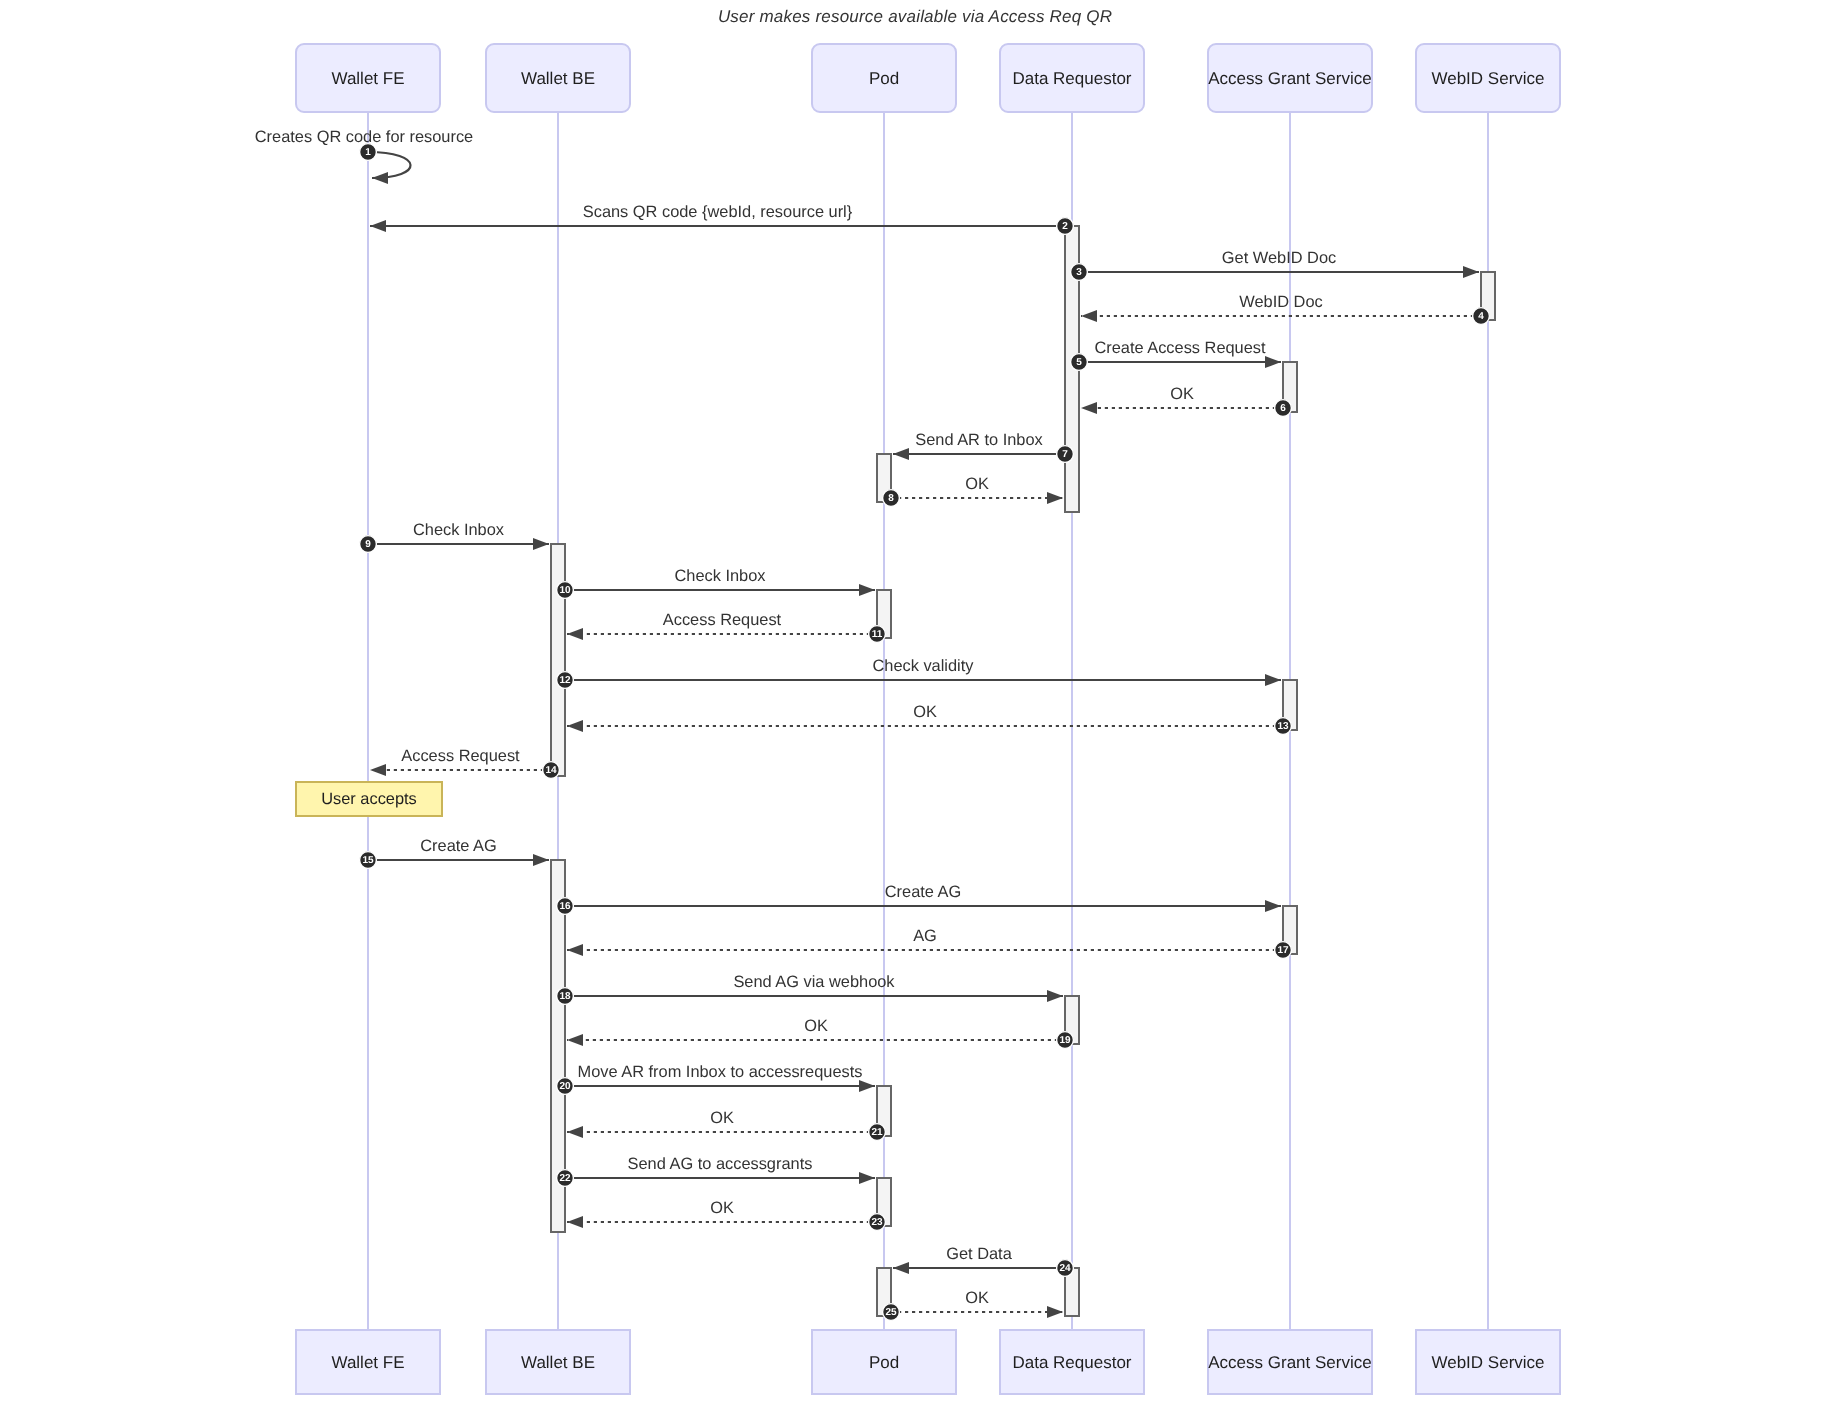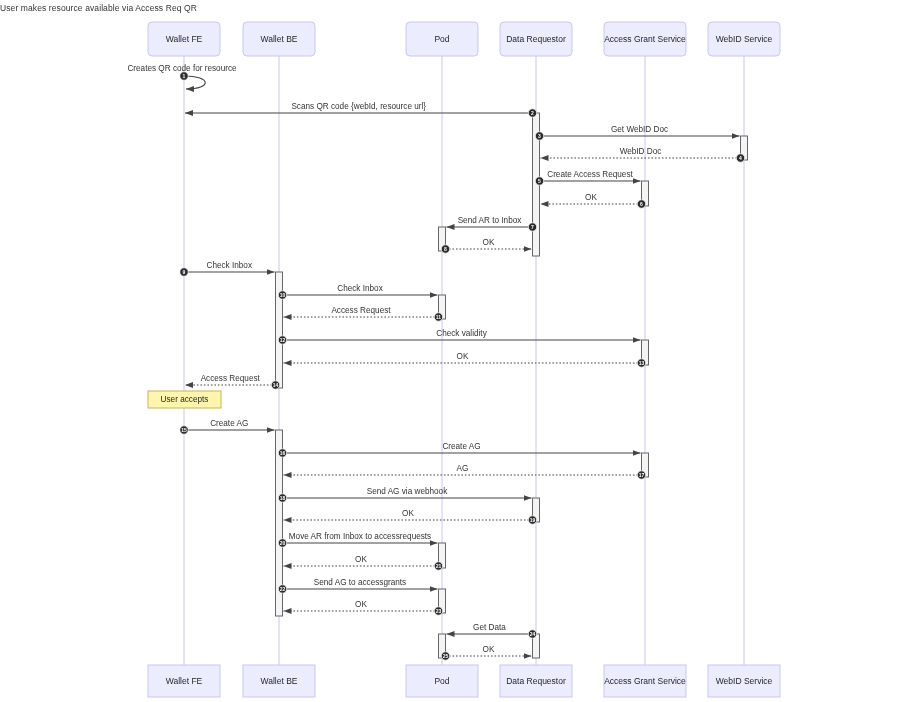--- a/index.html
+++ b/index.html
@@ -17,24 +17,25 @@
   #diagram-root {
     position: relative;
     width: 915px;
     height: 702px;
   }
   .diagram-title {
     position: absolute;
     left: 0;
     top: 3px;
     width: 915px;
-    text-align: left;
+    text-align: center;
     font-size: 8.5px;
     color: #333333;
     letter-spacing: 0.1px;
+    font-style: italic;
   }
   svg.diagram-canvas {
     position: absolute;
     left: 0;
     top: 0;
     width: 915px;
     height: 702px;
   }
   .actor-box-rect {
     fill: #ECECFF;

